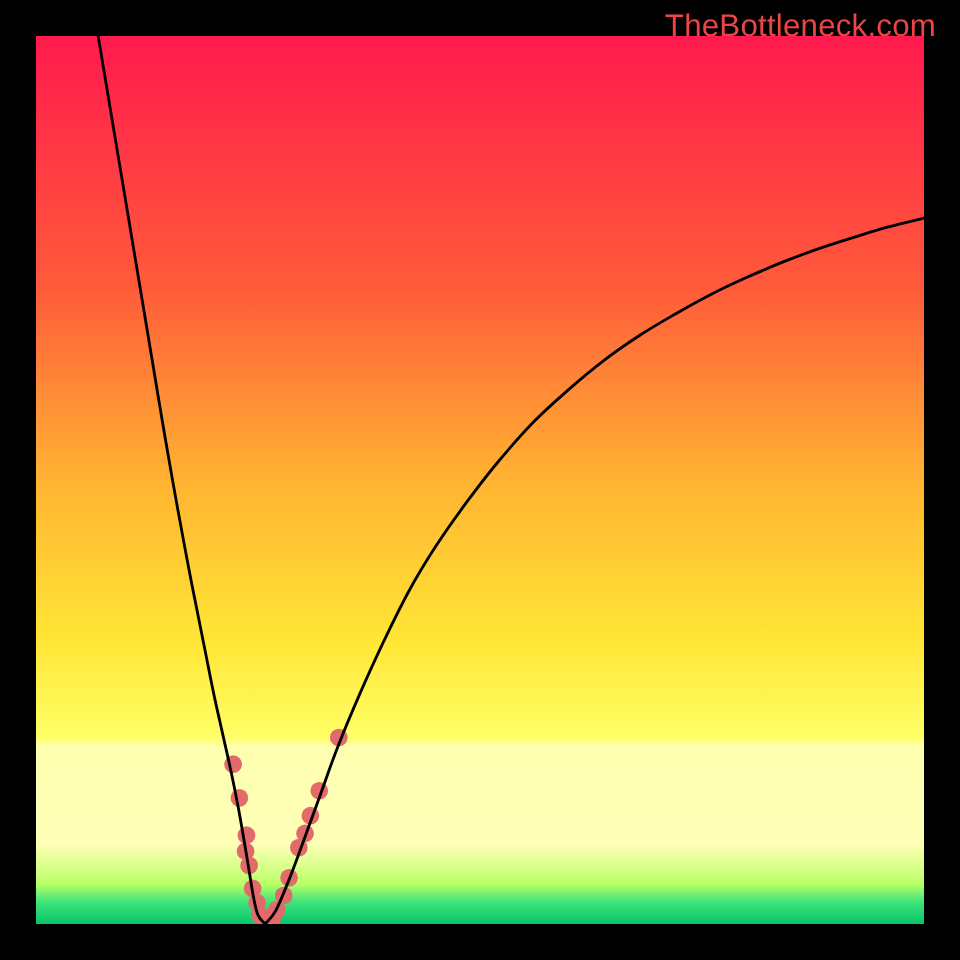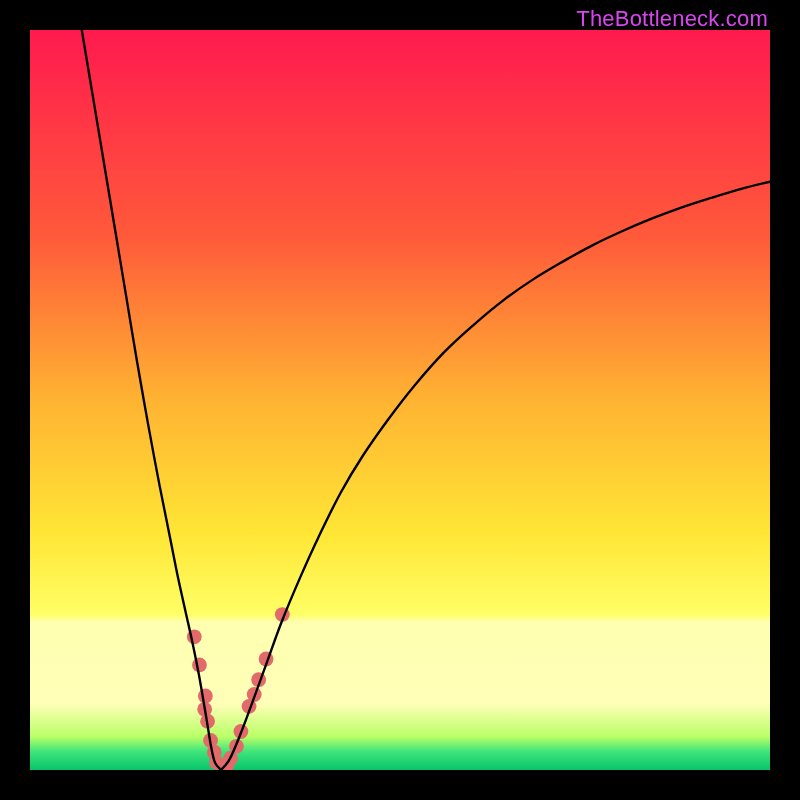--- a/index.html
+++ b/index.html
@@ -29,23 +29,23 @@
     position: absolute;
     inset: 0;
   }
   svg.curve {
     position: absolute;
     inset: 0;
   }
   .watermark {
     position: absolute;
     top: 6px;
-    right: 32px;
-    color: #d946ef;
-    font-size: 22px;
+    right: 20px;
+    color: #ef4444;
+    font-size: 26px;
     font-weight: 500;
     letter-spacing: 0.2px;
     user-select: none;
     pointer-events: none;
   }
 </style>
 </head>
 <body>
 
 <div class="frame">

